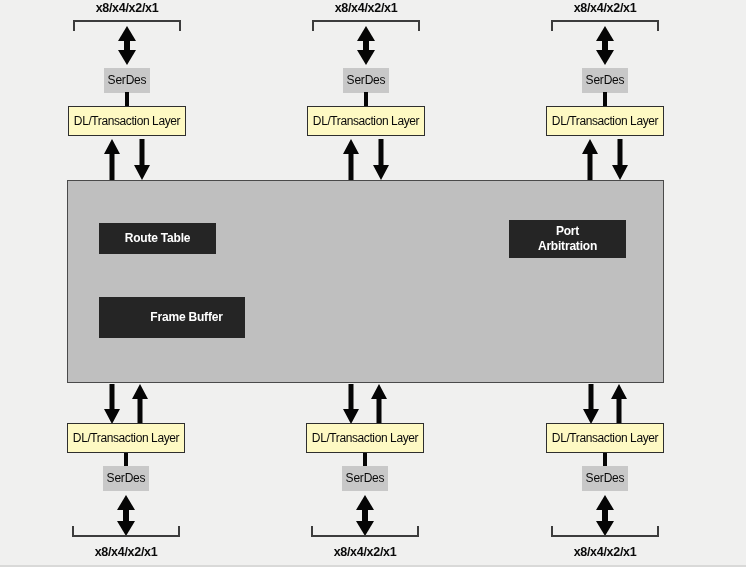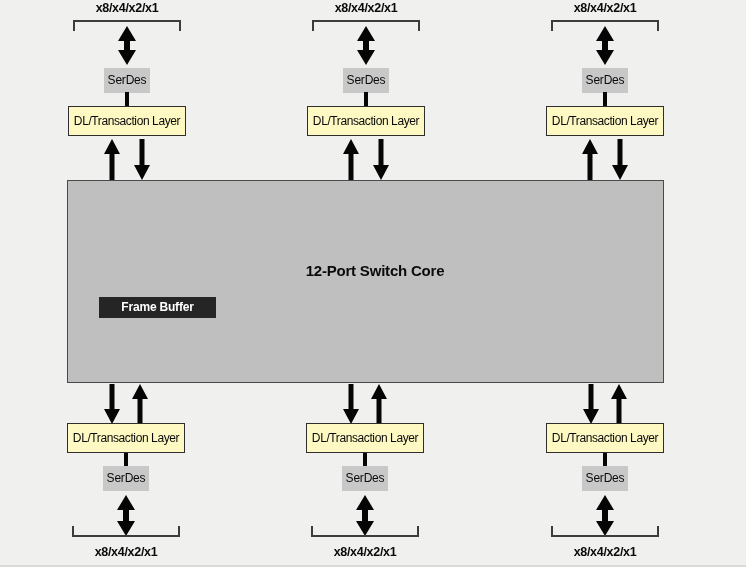--- a/index.html
+++ b/index.html
@@ -87,21 +87,21 @@
     position:absolute;top:81px;left:0;width:100%;text-align:center;text-indent:19px;
     font-size:15px;font-weight:700;letter-spacing:-0.2px;
   }
   .block{
     position:absolute;width:117px;background:#252525;color:#ffffff;
     font-size:12px;font-weight:700;letter-spacing:-0.2px;
     display:flex;align-items:center;justify-content:center;text-align:center;
     white-space:pre-line;line-height:15px;
   }
   .b-route{left:31px;top:42px;height:31px;}
-  .b-frame{left:31px;top:116px;height:21px;}
+  .b-frame{left:31px;top:116px;height:41px;padding-left:29px;}
   .b-arb{left:441px;top:39px;height:38px;}
   .b-sched{left:443px;top:110px;height:30px;}
 
   .edge-bottom{position:absolute;left:0;bottom:0;width:746px;height:2px;background:#d9d9d8;}
 </style>
 </head>
 <body>
 
 <div class="canvas">
 
@@ -162,22 +162,24 @@
         <i class="tri-up"></i>
         <i class="shaft"></i>
       </div>
     <div class="arr one down">
         <i class="shaft"></i>
         <i class="tri-down"></i>
       </div>
   </div>
 
   <div class="core">
-    <div class="core-title">12-Port Switch Core</div>
+    <div class="block b-route">Route Table</div>
     <div class="block b-frame">Frame Buffer</div>
+    <div class="block b-arb">Port
+Arbitration</div>
   </div>
 
   <div class="pg pg-bot" style="left:56px">
     <div class="arr one down">
         <i class="shaft"></i>
         <i class="tri-down"></i>
       </div>
     <div class="arr one up">
         <i class="tri-up"></i>
         <i class="shaft"></i>

